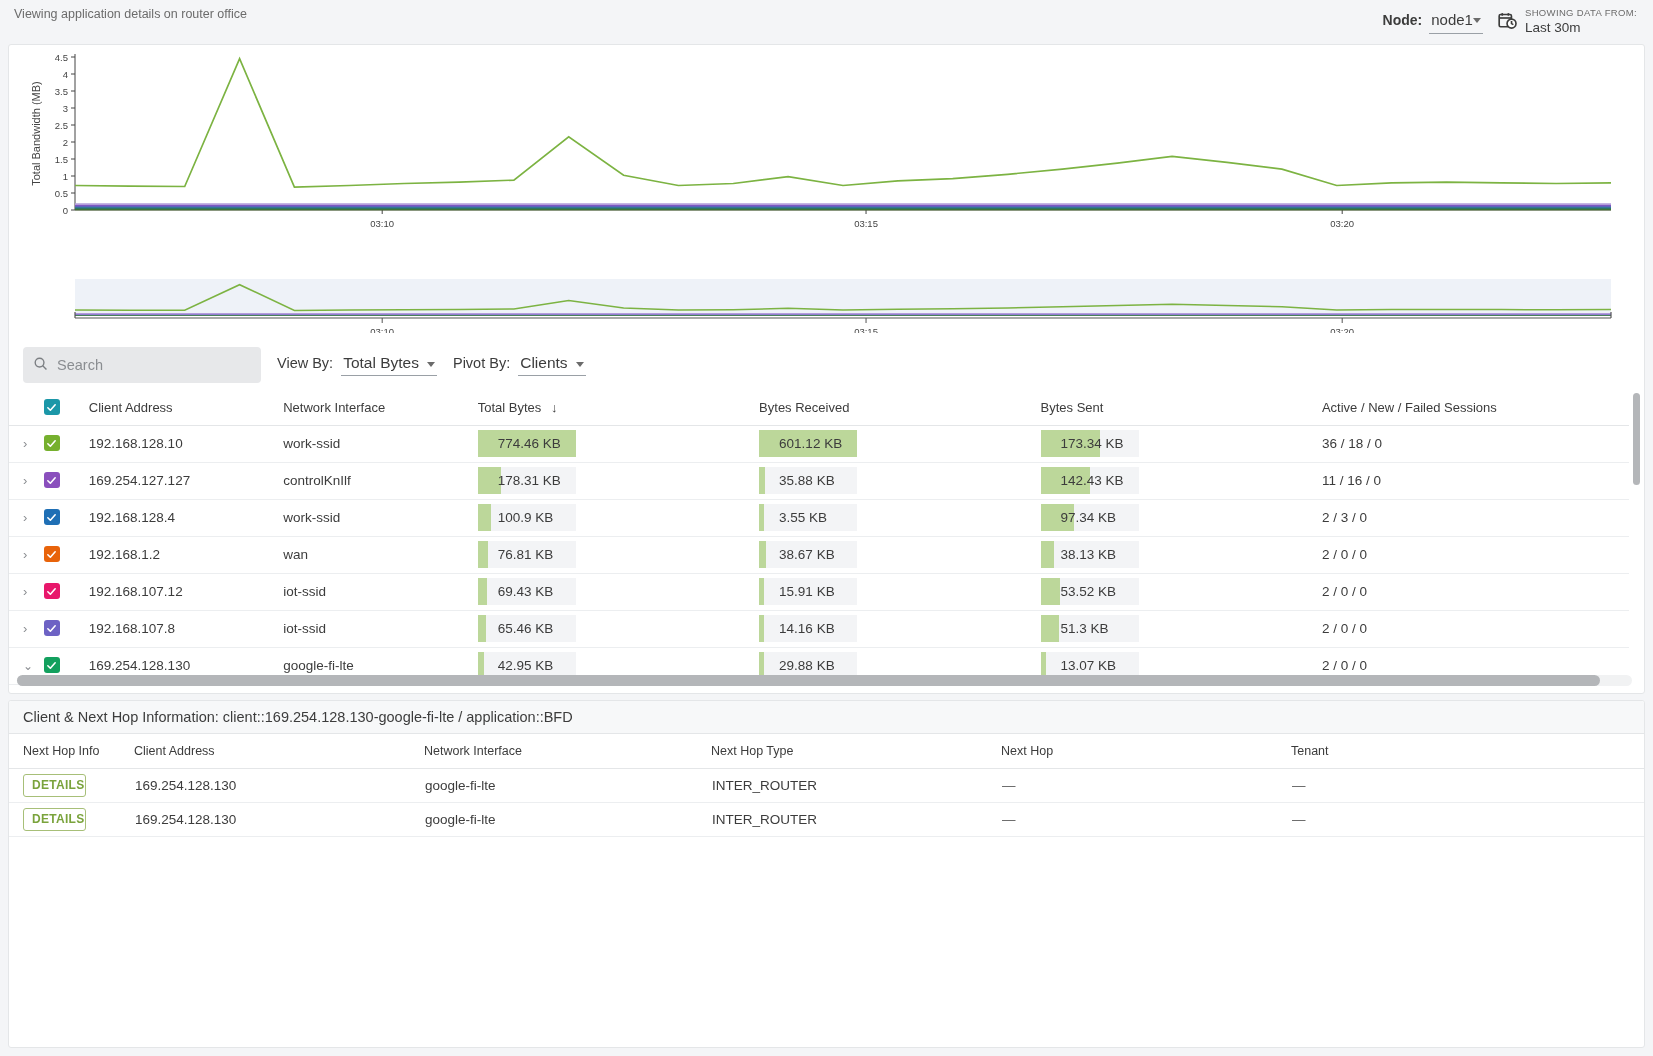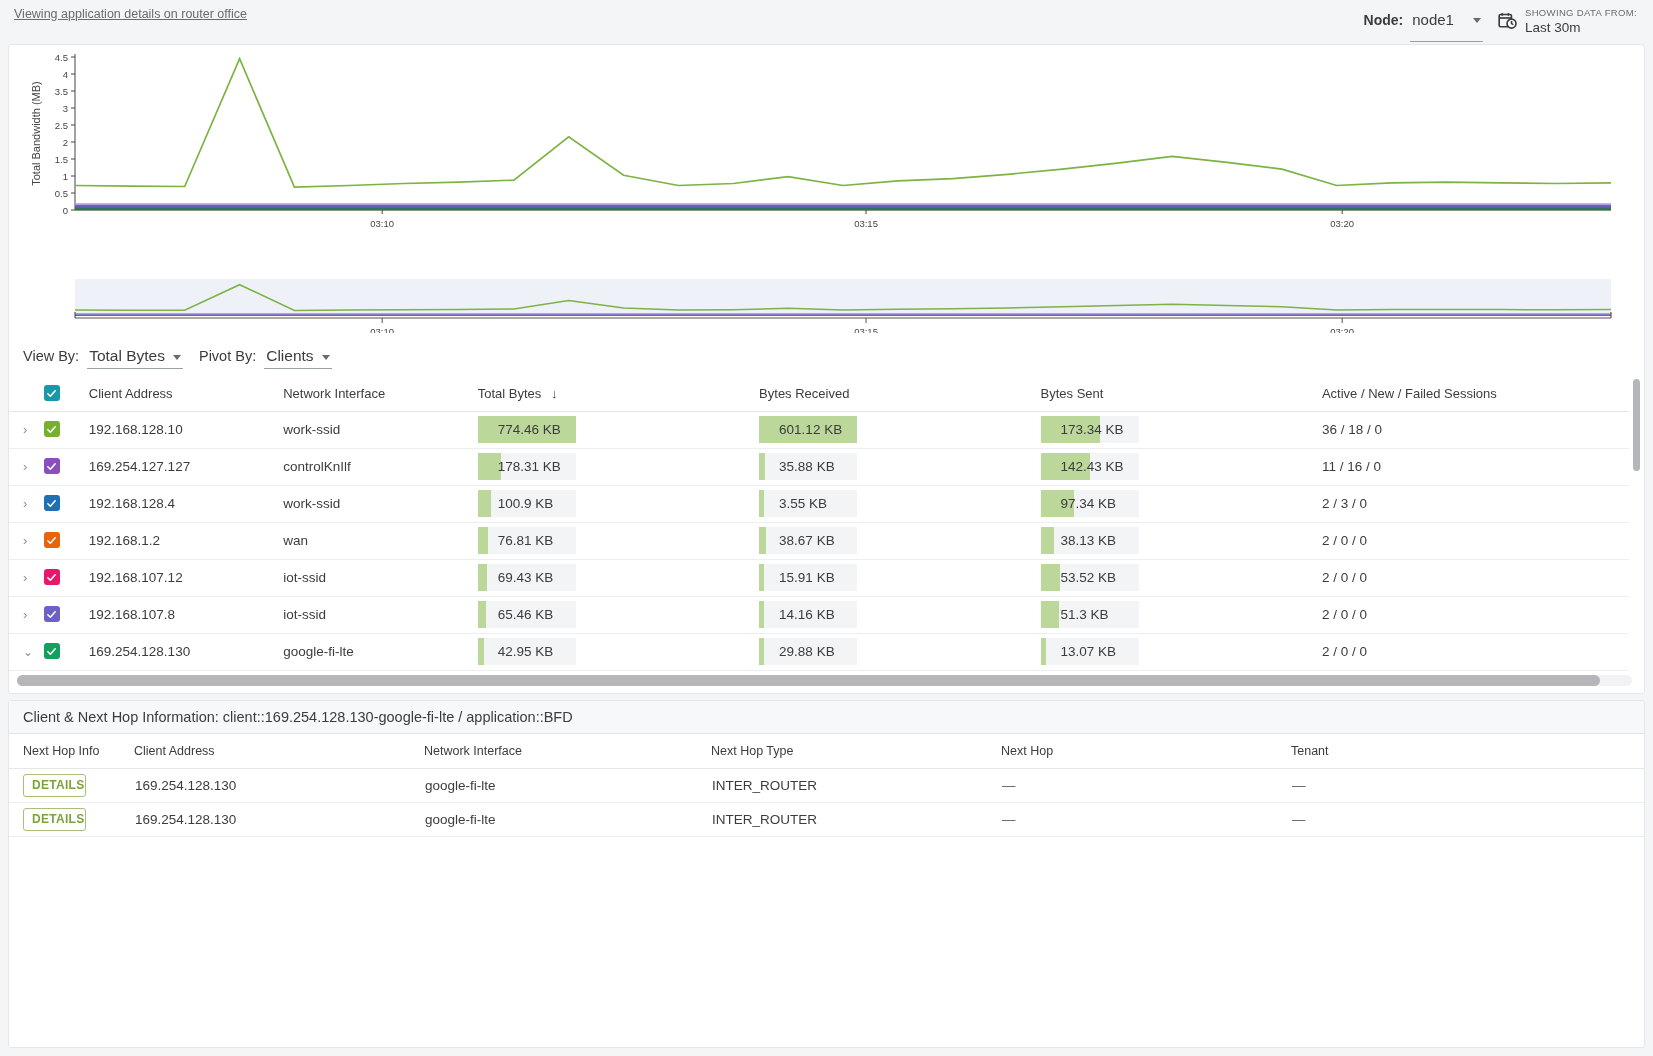--- a/index.html
+++ b/index.html
@@ -23,40 +23,39 @@
     font-size: 16.5px;
     color: #3f3f3f;
     letter-spacing: .1px;
     line-height: 20px;
   }
   .page-subtitle {
     font-size: 12.5px;
     color: #6b6b6b;
     line-height: 18px;
     margin-top: 1px;
-    text-decoration: underline;
   }
   .header-right {
     position: absolute;
     right: 16px; top: 5px;
     display: flex;
     align-items: flex-start;
     gap: 14px;
   }
   .node-group {
     display: flex;
     align-items: baseline;
     gap: 7px;
     padding-top: 6px;
   }
   .node-label { font-size: 14px; color: #3c3c3c; font-weight: 600; }
   .node-select {
-    display: flex; align-items: center; gap: 19px;
+    display: flex; align-items: center; gap: 0;
     border-bottom: 1px solid #9aa0a6;
-    padding: 0 2px 13px 2px;
+    padding: 0 2px 5px 2px;
     justify-content: space-between;
   }
   .node-value { font-size: 15px; color: #3c3c3c; }
   .caret {
     width: 0; height: 0;
     border-left: 4.5px solid transparent;
     border-right: 4.5px solid transparent;
     border-top: 5px solid #6b6b6b;
     display: inline-block;
     position: relative; top: 1px;
@@ -348,20 +347,29 @@
         <line x1="359.20000000000005" y1="43" x2="359.20000000000005" y2="48" stroke="#555" stroke-width="1"></line>
         <text x="359.20000000000005" y="60" text-anchor="middle" fill="#444" font-size="9.5" font-family="&quot;Liberation Sans&quot;, sans-serif">03:10</text>
         <line x1="843.04" y1="43" x2="843.04" y2="48" stroke="#555" stroke-width="1"></line>
         <text x="843.04" y="60" text-anchor="middle" fill="#444" font-size="9.5" font-family="&quot;Liberation Sans&quot;, sans-serif">03:15</text>
         <line x1="1319.1999999999998" y1="43" x2="1319.1999999999998" y2="48" stroke="#555" stroke-width="1"></line>
         <text x="1319.1999999999998" y="60" text-anchor="middle" fill="#444" font-size="9.5" font-family="&quot;Liberation Sans&quot;, sans-serif">03:20</text>
       </svg>
   </div>
 
   <div class="controls">
+    <div class="search-box">
+      <span>
+        <svg width="15" height="15" viewBox="0 0 24 24" fill="none" stroke="#7c7f83" stroke-width="2.2">
+          <circle cx="10.5" cy="10.5" r="7"></circle>
+          <line x1="15.6" y1="15.6" x2="21.5" y2="21.5"></line>
+        </svg>
+      </span>
+      <span class="search-placeholder">Search</span>
+    </div>
 
     <div class="sel-group">
       <span class="sel-label">View By:</span>
       <span class="sel-control">
         <span class="sel-value">Total Bytes</span>
         <span class="caret"></span>
       </span>
     </div>
 
     <div class="sel-group">

